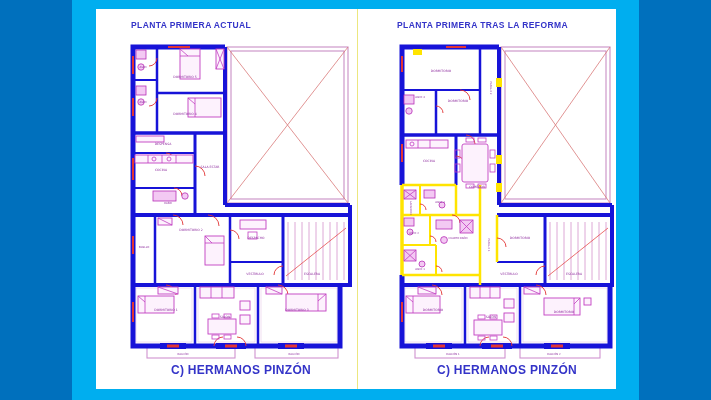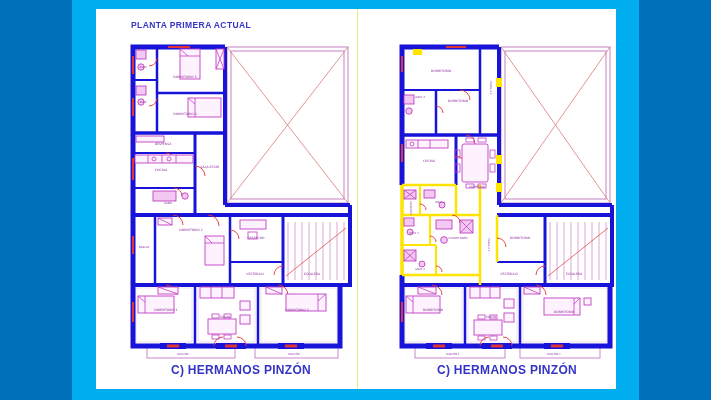--- a/index.html
+++ b/index.html
@@ -34,20 +34,21 @@
 </style>
 </head>
 <body>
 
 <div class="stage">
   <div class="frame"></div>
   <div class="sheet"></div>
   <div class="divider"></div>
 
   <div class="plan-title t-left">PLANTA PRIMERA ACTUAL</div>
+  <div class="plan-title t-right">PLANTA PRIMERA TRAS LA REFORMA</div>
 
   <svg id="plan-left" class="plan" width="226" height="320" viewBox="0 0 226 320">
     <g>
       <rect class="patio" x="99" y="7" width="121" height="156"></rect>
       <rect class="patio" x="103" y="11" width="113" height="148" stroke-width="0.6"></rect>
       <path class="cross" d="M99,7 L220,163 M220,7 L99,163"></path>
     </g>
     <g>
       <rect class="bal" x="19" y="306" width="88" height="12"></rect>
       <rect class="bal" x="127" y="306" width="83" height="12"></rect>

